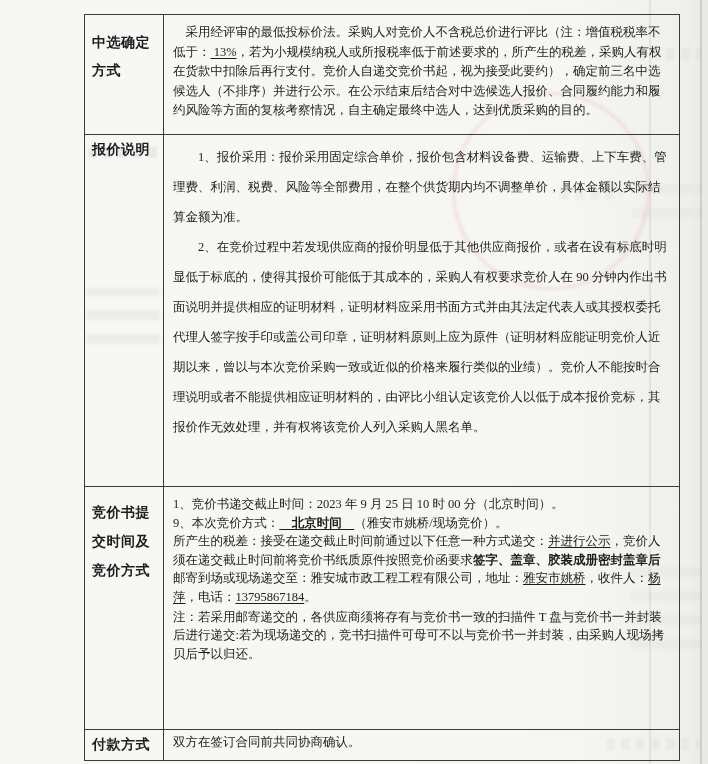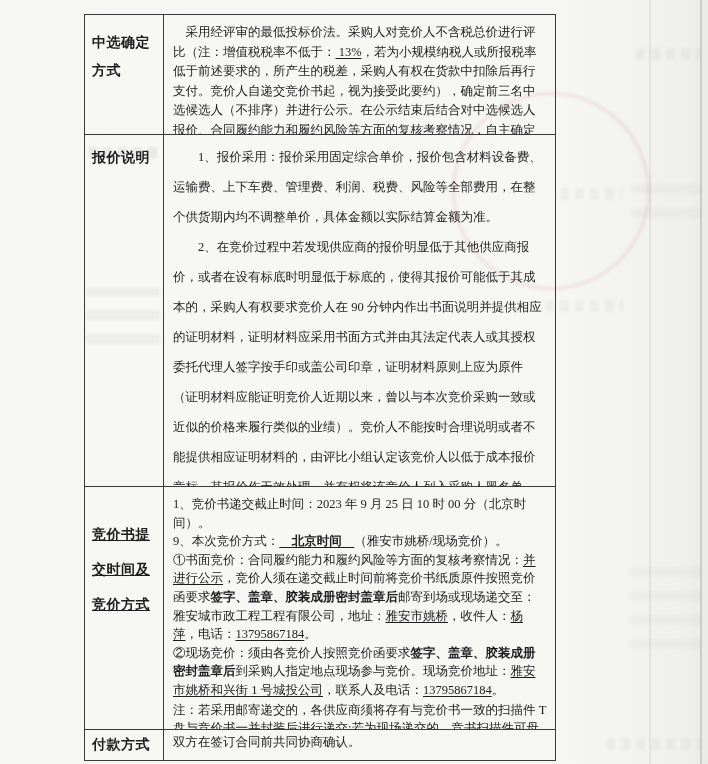--- a/index.html
+++ b/index.html
@@ -28,35 +28,35 @@
   }
   .stamp-arc{
     width:192px;height:192px;border-radius:50%;
     border:3.5px solid var(--stamp);
     opacity:.20;filter:blur(1.6px);
   }
   .edge-line{width:2px;background:rgba(95,95,100,0.22);filter:blur(.4px);}
   .edge-line.soft{background:rgba(95,95,100,0.10);}
   
   .doc-table{
-    position:absolute;left:84px;top:14px;width:472px;height:747px;
+    position:absolute;left:84px;top:14px;width:596px;height:747px;
     box-sizing:border-box;border:1.5px solid var(--line);
     display:grid;grid-template-columns:79px 1fr;grid-template-rows:119px 352px 243px auto;
     background:transparent;
   }
   .cell{box-sizing:border-box;overflow:hidden;border-top:1.3px solid var(--line);}
   .cell.first{border-top:none;}
   .label-cell{
     border-right:1.3px solid var(--line);
     padding:14px 0 0 7px;
     font-weight:bold;font-size:14px;line-height:28px;
     letter-spacing:.5px;
   }
-  .label-cell.r2{padding-top:9px;}
-  .label-cell.r3{padding-top:30px;line-height:35px;text-decoration:underline;}
+  .label-cell.r2{padding-top:1px;}
+  .label-cell.r3{padding-top:11px;line-height:29px;}
   .label-cell.r4{padding-top:5px;line-height:20px;}
   .content-cell{padding:8px 8px 0 9px;font-size:12.5px;}
   .content-cell .para{margin:0;white-space:pre-wrap;}
   .r1c{line-height:19.5px;}
   .r1c .para{text-indent:1em;}
   .r2c{line-height:30px;padding-top:7px;}
   .r2c .para{text-indent:2em;}
   .r3c{line-height:18.6px;}
   .r3c .para.note{margin-top:1px;}
   .r4c{line-height:17px;padding-top:4px;}
@@ -96,22 +96,21 @@
       <p class="para"><span>1、报价采用：报价采用固定综合单价，报价包含材料设备费、运输费、上下车费、管理费、利润、税费、风险等全部费用，在整个供货期内均不调整单价，具体金额以实际结算金额为准。</span></p>
       <p class="para"><span>2、在竞价过程中若发现供应商的报价明显低于其他供应商报价，或者在设有标底时明显低于标底的，使得其报价可能低于其成本的，采购人有权要求竞价人在 90 分钟内作出书面说明并提供相应的证明材料，证明材料应采用书面方式并由其法定代表人或其授权委托代理人签字按手印或盖公司印章，证明材料原则上应为原件（证明材料应能证明竞价人近期以来，曾以与本次竞价采购一致或近似的价格来履行类似的业绩）。竞价人不能按时合理说明或者不能提供相应证明材料的，由评比小组认定该竞价人以低于成本报价竞标，其报价作无效处理，并有权将该竞价人列入采购人黑名单。</span></p>
     </div>
 
     <div class="cell label-cell r3">
       <span>竞价书提交时间及竞价方式</span>
     </div>
     <div class="cell content-cell r3c">
       <p class="para"><span>1、竞价书递交截止时间：2023 年 9 月 25 日 10 时 00 分（北京时间）。</span></p>
       <p class="para"><span>9、本次竞价方式：</span><span class="seg-u seg-b">　北京时间　</span><span>（雅安市姚桥/现场竞价）。</span></p>
-      <p class="para"><span>①书面竞价：合同履约能力和履约风险等方面的复核考察情况：</span><span class="seg-u">并进行公示</span><span>，竞价人须在递交截止时间前将竞价书纸质原件按照竞价函要求</span><span class="seg-b">签字、盖章、胶装成册密封盖章后</span><span>邮寄到场或现场递交至：雅安城市政工程工程有限公司，地址：</span><span class="seg-u">雅安市姚桥</span><span>，收件人：</span><span class="seg-u">杨萍</span><span>，电话：</span><span class="seg-u">13795867184</span><span>。</span></p>
-      <p class="para"><span>②现场竞价：须由各竞价人按照竞价函要求</span><span class="seg-b">签字、盖章、胶装成册密封盖章后</span><span>到采购人指定地点现场参与竞价。现场竞价地址：</span><span class="seg-u">雅安市姚桥和兴街 1 号城投公司</span><span>，联系人及电话：</span><span class="seg-u">13795867184</span><span>。</span></p>
+      <p class="para"><span>所产生的税差：接受在递交截止时间前通过以下任意一种方式递交：</span><span class="seg-u">并进行公示</span><span>，竞价人须在递交截止时间前将竞价书纸质原件按照竞价函要求</span><span class="seg-b">签字、盖章、胶装成册密封盖章后</span><span>邮寄到场或现场递交至：雅安城市政工程工程有限公司，地址：</span><span class="seg-u">雅安市姚桥</span><span>，收件人：</span><span class="seg-u">杨萍</span><span>，电话：</span><span class="seg-u">13795867184</span><span>。</span></p>
       <p class="para note"><span>注：若采用邮寄递交的，各供应商须将存有与竞价书一致的扫描件 T 盘与竞价书一并封装后进行递交:若为现场递交的，竞书扫描件可母可不以与竞价书一并封装，由采购人现场拷贝后予以归还。</span></p>
     </div>
 
     <div class="cell label-cell r4">
       <span>付款方式</span>
     </div>
     <div class="cell content-cell r4c">
       <p class="para"><span>双方在签订合同前共同协商确认。</span></p>
     </div>
 

